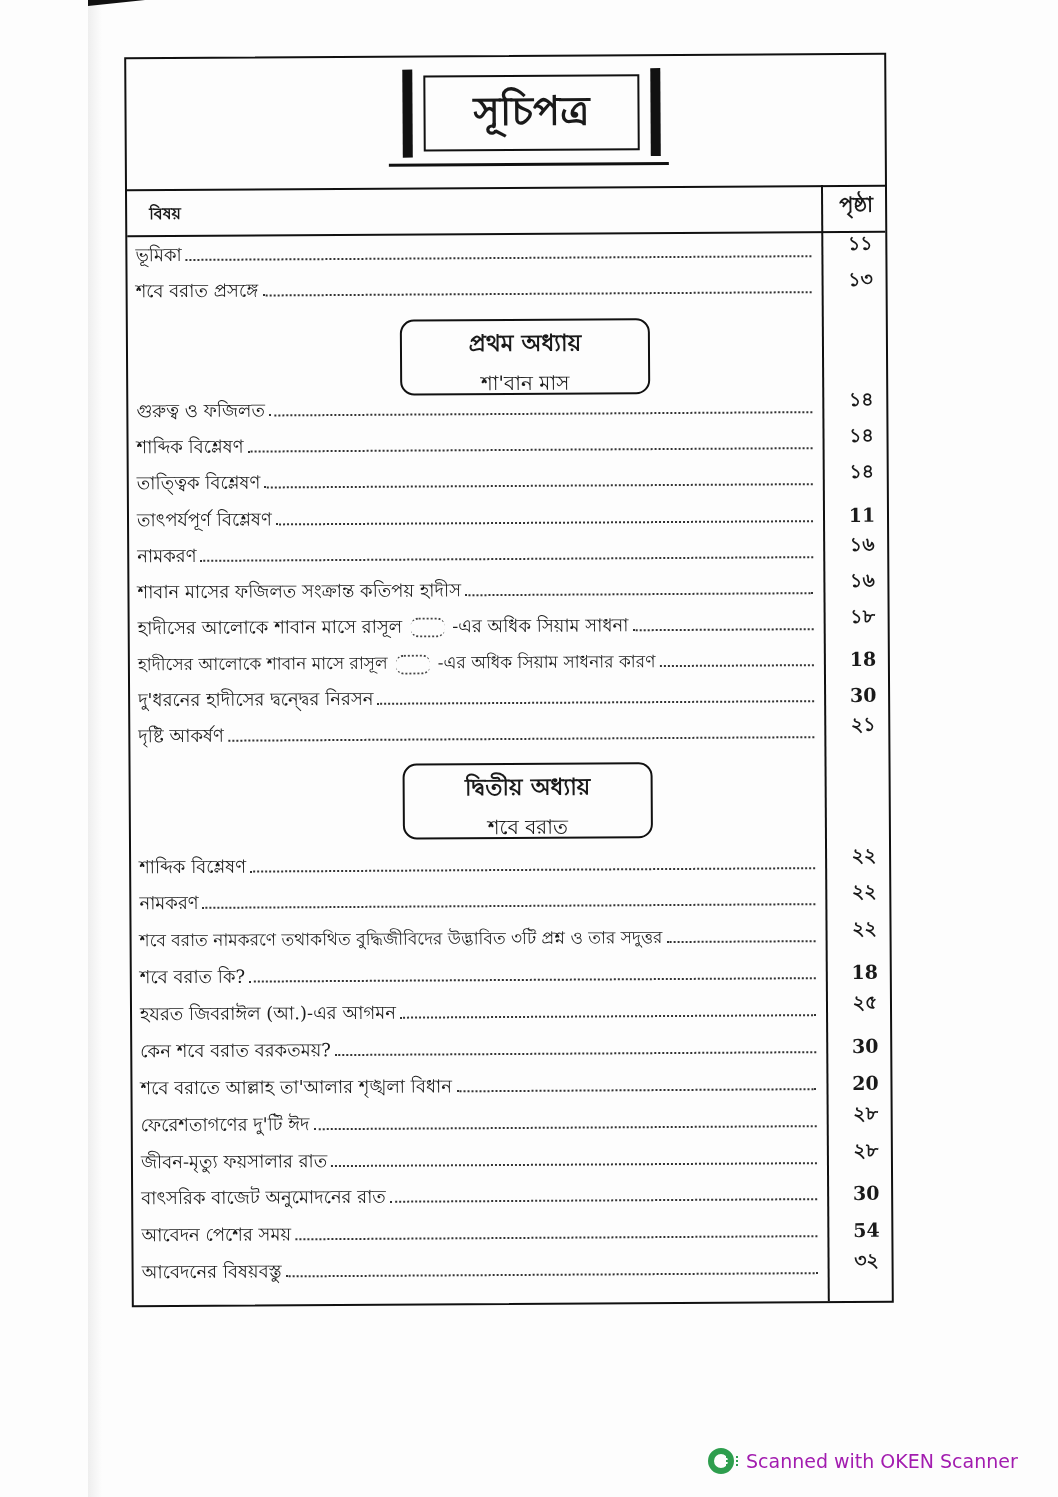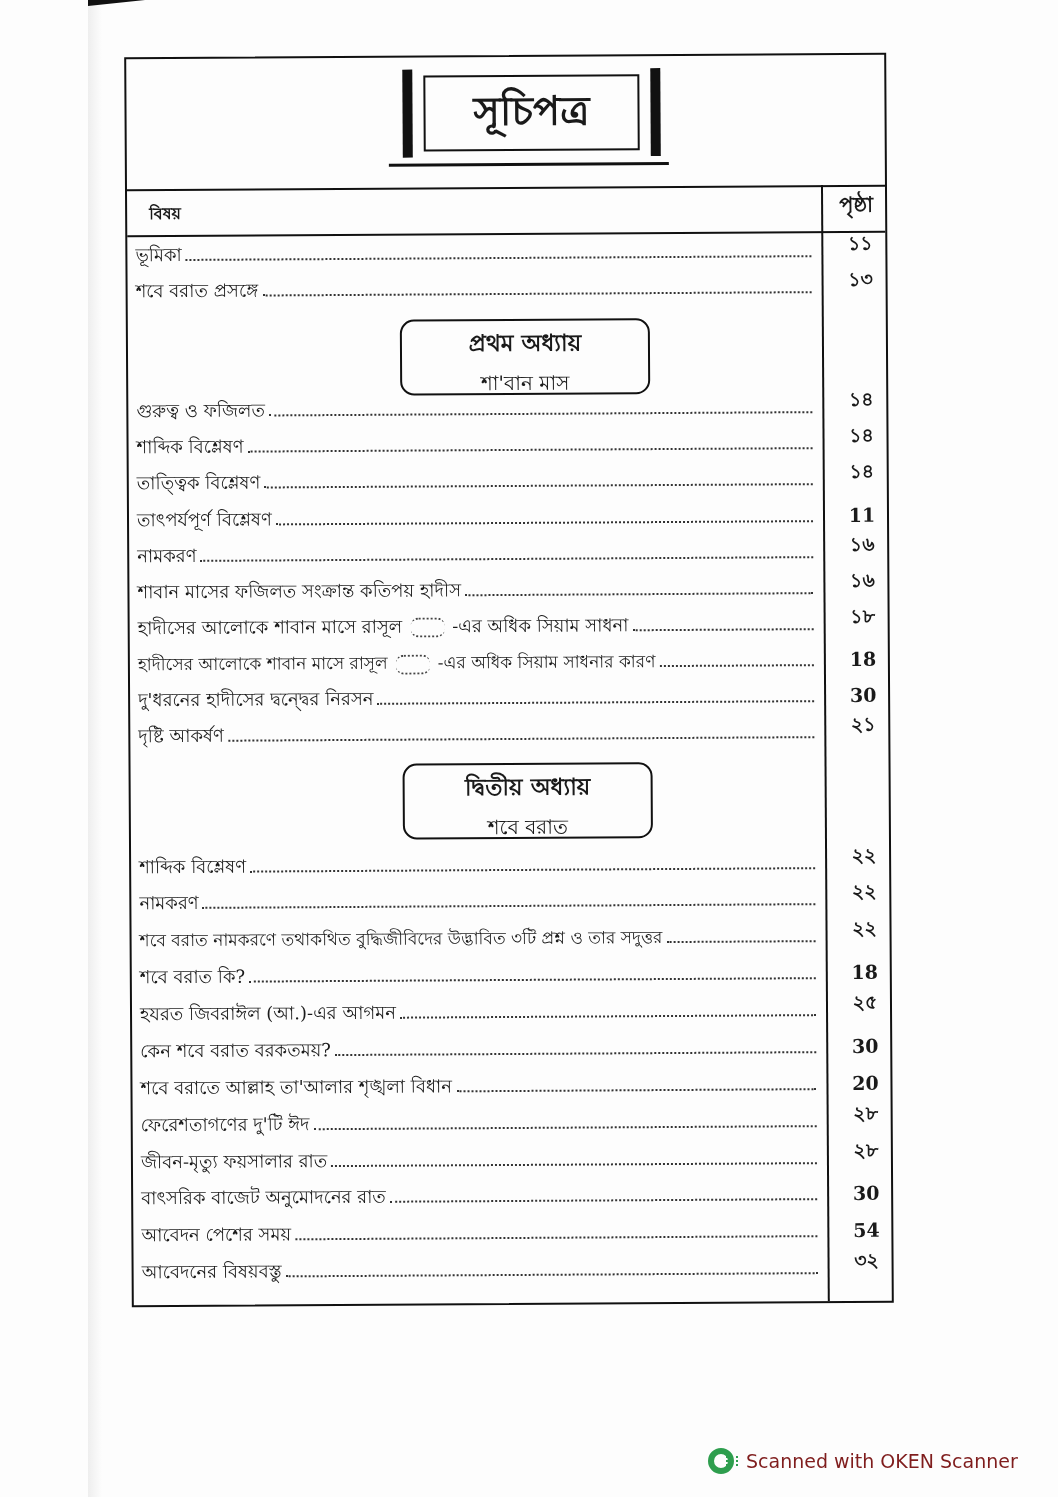--- a/index.html
+++ b/index.html
@@ -72,21 +72,21 @@
     position: absolute; left: 708px; top: 1448px; display: flex; align-items: center;
   }
   .wm-logo {
     width: 26px; height: 26px; border-radius: 50%; border: 6px solid #2e9e4e;
     box-sizing: border-box; margin-right: 12px; position: relative;
   }
   .wm-logo::after {
     content: ""; position: absolute; right: -10px; top: 2px; width: 8px; height: 10px;
     border-left: 2px dotted #2e9e4e; border-right: 2px dotted #2e9e4e;
   }
-  .wm-text { font-family: "DejaVu Sans", sans-serif; font-size: 19px; color: #7f1d1d; }
+  .wm-text { font-family: "DejaVu Sans", sans-serif; font-size: 19px; color: #a21caf; }
 </style>
 </head>
 <body>
 
 <div class="page-shadow"></div>
 <div class="corner-mark"></div>
 
 <div class="toc-frame">
   <div class="title-area">
     <div class="title-box">

